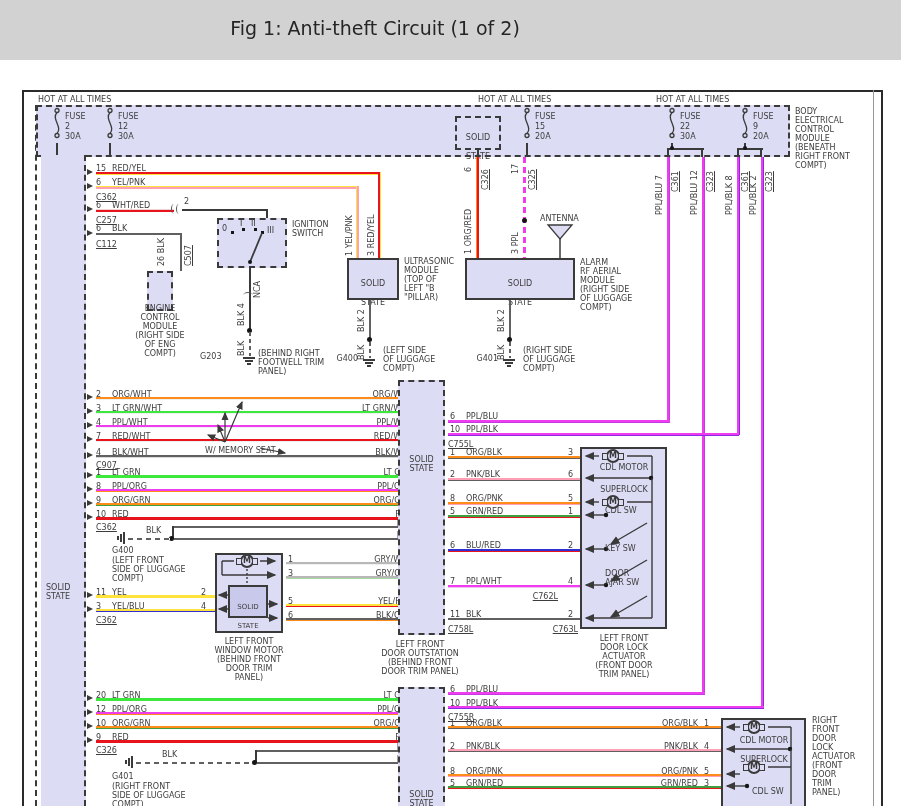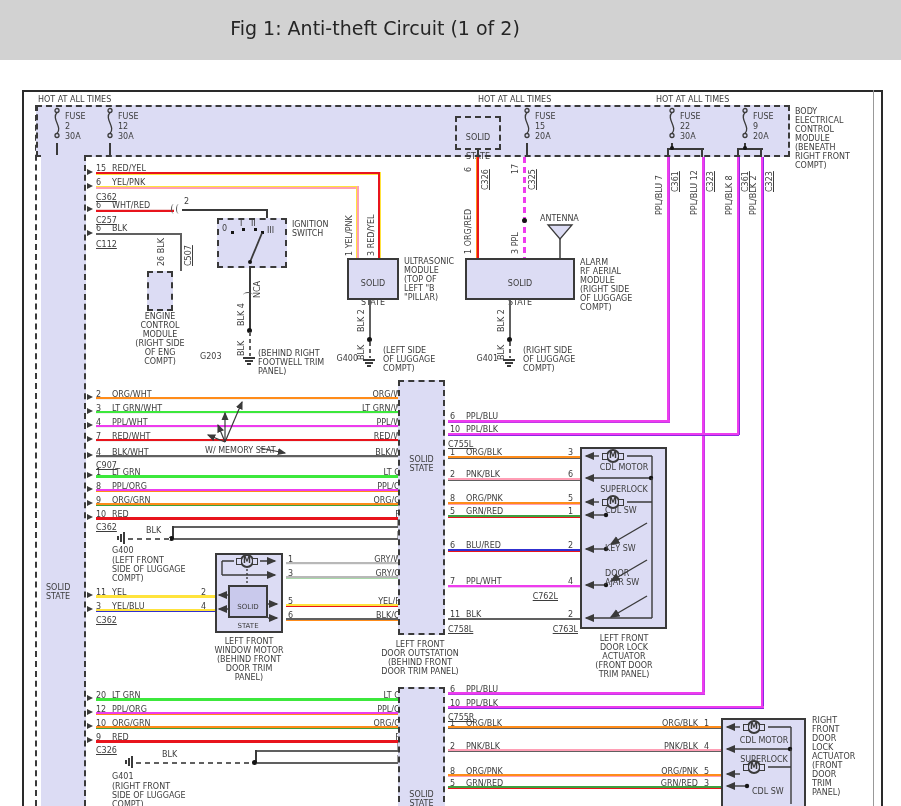--- a/index.html
+++ b/index.html
@@ -161,21 +161,21 @@
 <div class="tr" style="left:87px;top:230px"></div>
 <div class="lb" style="left:96px;top:224px">6</div>
 <div class="lb" style="left:112px;top:224px">BLK</div>
 <div class="l2" style="left:96px;top:233px;width:86px;background:#606060"></div>
 <div class="vl" style="left:180px;top:233px;height:38px;width:2px;background:#606060"></div>
 <div class="lb cn" style="left:96px;top:240px">C112</div>
 <div class="rt" style="left:157px;top:266px">26 BLK</div>
 <div class="rt cn" style="left:184px;top:266px">C507</div>
 
 <div class="bx db" style="left:147px;top:271px;width:26px;height:40px"></div>
-<div class="lb ctr" style="left:117px;top:312px;width:86px">ENGINE
+<div class="lb ctr" style="left:117px;top:304px;width:86px">ENGINE
 CONTROL
 MODULE
 (RIGHT SIDE
 OF ENG
 COMPT)</div>
 
 <div class="bx db" style="left:217px;top:218px;width:70px;height:50px"></div>
 <div class="lb" style="left:222px;top:224px">0</div>
 <div class="lb" style="left:240px;top:219px">I</div>
 <div class="lb" style="left:251px;top:219px">II</div>

